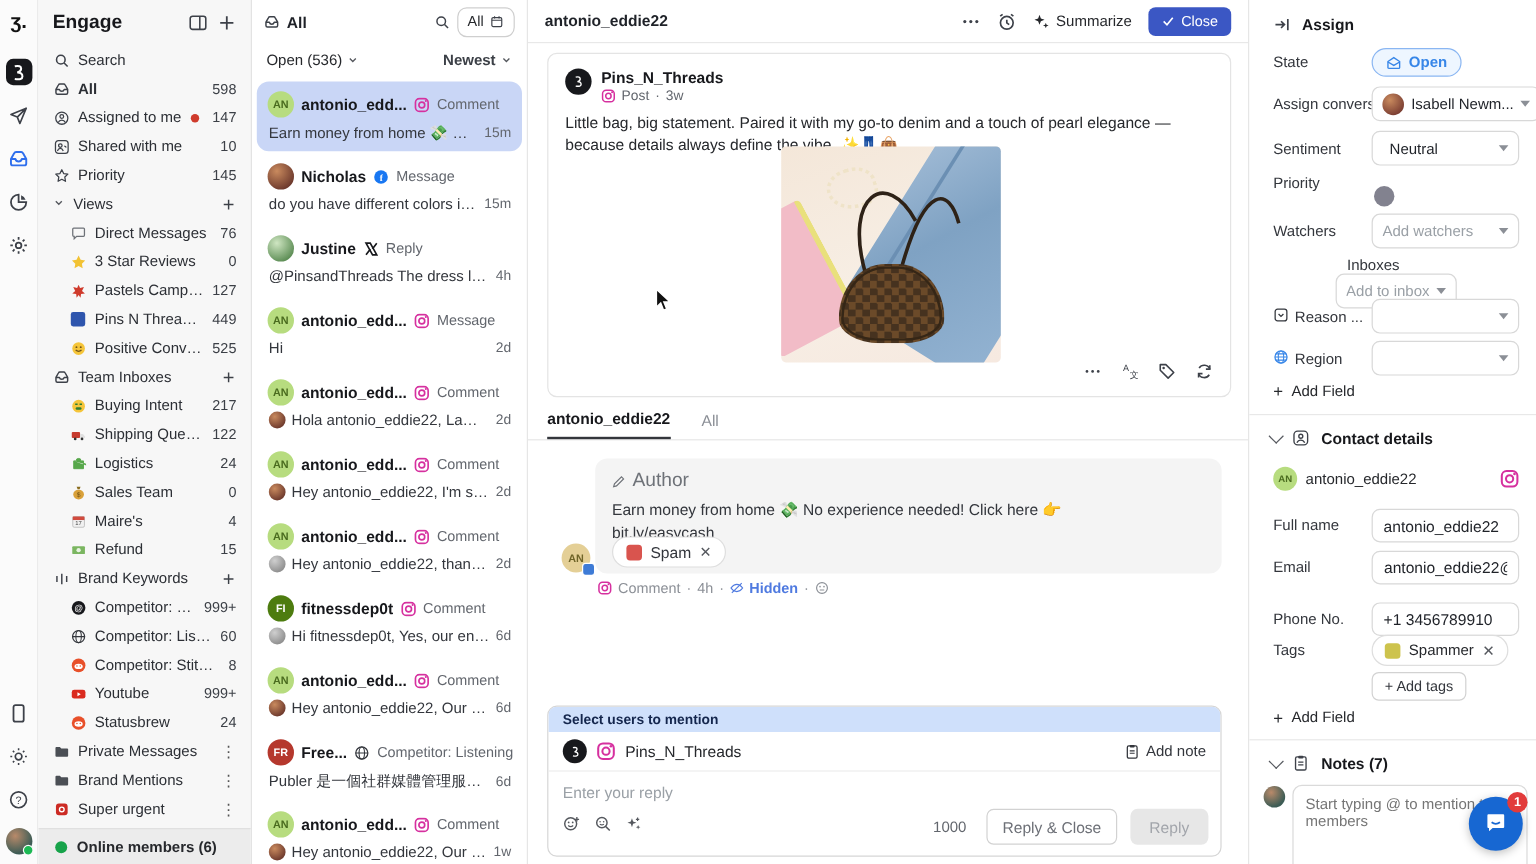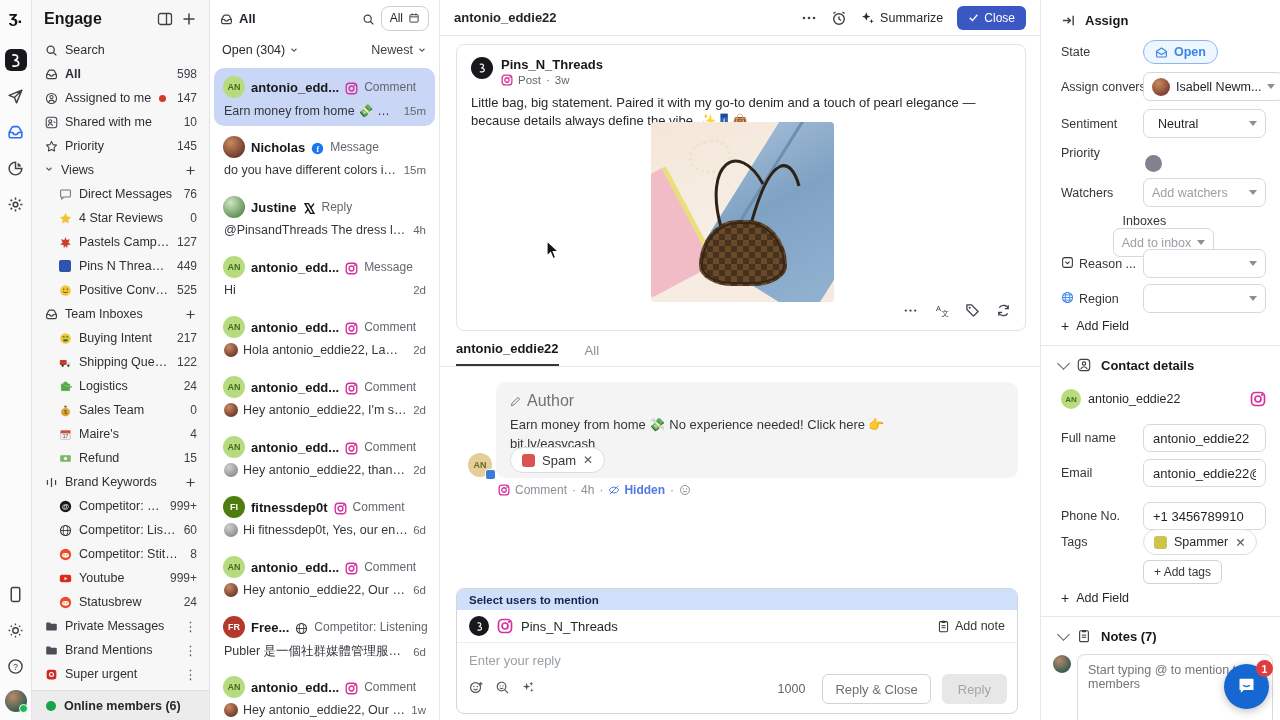--- a/index.html
+++ b/index.html
@@ -38,21 +38,21 @@
   #sb-footer { position:absolute; left:0; right:0; bottom:0; height:30px; background:#ececec; display:flex; align-items:center; gap:8px; padding:0 14px; font-size:12.5px; font-weight:bold; color:#26282c; border-top:1px solid #e0e0e0; }
   #sb-footer .gdot { width:10px; height:10px; border-radius:50%; background:#17a34a; }
 
   
   #convos { background:#fff; border-right:1px solid #e6e6e6; position:relative; overflow:hidden; }
   .cv-head { height:36px; display:flex; align-items:center; padding:0 10px; gap:6px; }
   .cv-head .t { font-size:13px; font-weight:bold; flex:1; }
   .cv-filter { display:flex; align-items:center; gap:5px; border:1px solid #cfcfcf; border-radius:8px; height:25px; padding:0 8px; font-size:12px; color:#26282c; }
   .cv-sub { height:28px; display:flex; align-items:center; padding:0 12px; font-size:12.5px; color:#26282c; }
   .cv-sub .open { flex:1; display:flex; align-items:center; gap:4px; }
-  .cv-sub .newest { display:flex; align-items:center; gap:4px; color:#3c4047; }
+  .cv-sub .newest { display:flex; align-items:center; gap:4px; color:#3c4047;font-weight:bold; }
   .cv-item { position:absolute; left:4px; right:4px; height:58px; border-radius:10px; padding:8px 9px 0 9px; cursor:pointer; }
   .cv-item.sel { background:#c9d6f6; }
   .cv-l1 { display:flex; align-items:center; gap:6px; }
   .cv-av { width:22px; height:22px; border-radius:50%; flex:none; display:flex; align-items:center; justify-content:center; font-size:9px; font-weight:bold; }
   .cv-name { font-size:13px; font-weight:bold; color:#17181c; white-space:nowrap; }
   .cv-ch { width:13px; height:13px; flex:none; } .cv-ch svg { width:13px; height:13px; }
   .cv-chlab { font-size:12px; color:#62666d; white-space:nowrap; }
   .cv-l2 { display:flex; align-items:center; gap:5px; margin-top:5px; padding-left:1px; }
   .cv-prev { flex:1; font-size:12.5px; color:#33363c; white-space:nowrap; overflow:hidden; text-overflow:ellipsis; }
   .cv-time { font-size:11.5px; color:#62666d; flex:none; }
@@ -295,21 +295,21 @@
           </span>
           <span class="lab">Direct Messages</span>
           <span class="cnt">76</span>
         </div>
         <div class="sb-row indent">
           <span class="ic ">
             <svg viewBox="0 0 16 16">
               <path d="M8 1.2 L10.1 5.5 L14.8 6.2 L11.4 9.5 L12.2 14.2 L8 12 L3.8 14.2 L4.6 9.5 L1.2 6.2 L5.9 5.5 Z" fill="#f2c233"></path>
             </svg>
           </span>
-          <span class="lab">4 Star Reviews</span>
+          <span class="lab">3 Star Reviews</span>
           <span class="cnt">0</span>
         </div>
         <div class="sb-row indent">
           <span class="ic ">
             <svg viewBox="0 0 16 16">
               <path d="M8 1.5 L9.5 5 L13.5 4 L11.5 8 L14.5 10.5 L10.5 11 L10 15 L8 12 L6 15 L5.5 11 L1.5 10.5 L4.5 8 L2.5 4 L6.5 5 Z" fill="#cf3b2c"></path>
             </svg>
           </span>
           <span class="lab">Pastels Campaign (UT...</span>
           <span class="cnt">127</span>
@@ -530,21 +530,21 @@
         <svg width="12" height="12" viewBox="0 0 16 16">
             <rect x="2.5" y="3.5" width="11" height="10" rx="1.5" fill="none" stroke="#3d4149" stroke-width="1.3"></rect>
             <line x1="2.5" y1="6.5" x2="13.5" y2="6.5" stroke="#3d4149" stroke-width="1.3"></line>
             <line x1="5.5" y1="2" x2="5.5" y2="4.5" stroke="#3d4149" stroke-width="1.3"></line>
             <line x1="10.5" y1="2" x2="10.5" y2="4.5" stroke="#3d4149" stroke-width="1.3"></line>
           </svg>
       </span>
     </div>
     <div class="cv-sub">
       <span class="open">
-        <span>Open (304)</span>
+        <span>Open (536)</span>
         <svg width="10" height="10" viewBox="0 0 16 16">
             <path d="M4 6 L8 10 L12 6" fill="none" stroke="#55585e" stroke-width="1.8"></path>
           </svg>
       </span>
       <span class="newest">
         <span>Newest</span>
         <svg width="10" height="10" viewBox="0 0 16 16">
             <path d="M4 6 L8 10 L12 6" fill="none" stroke="#55585e" stroke-width="1.8"></path>
           </svg>
       </span>

